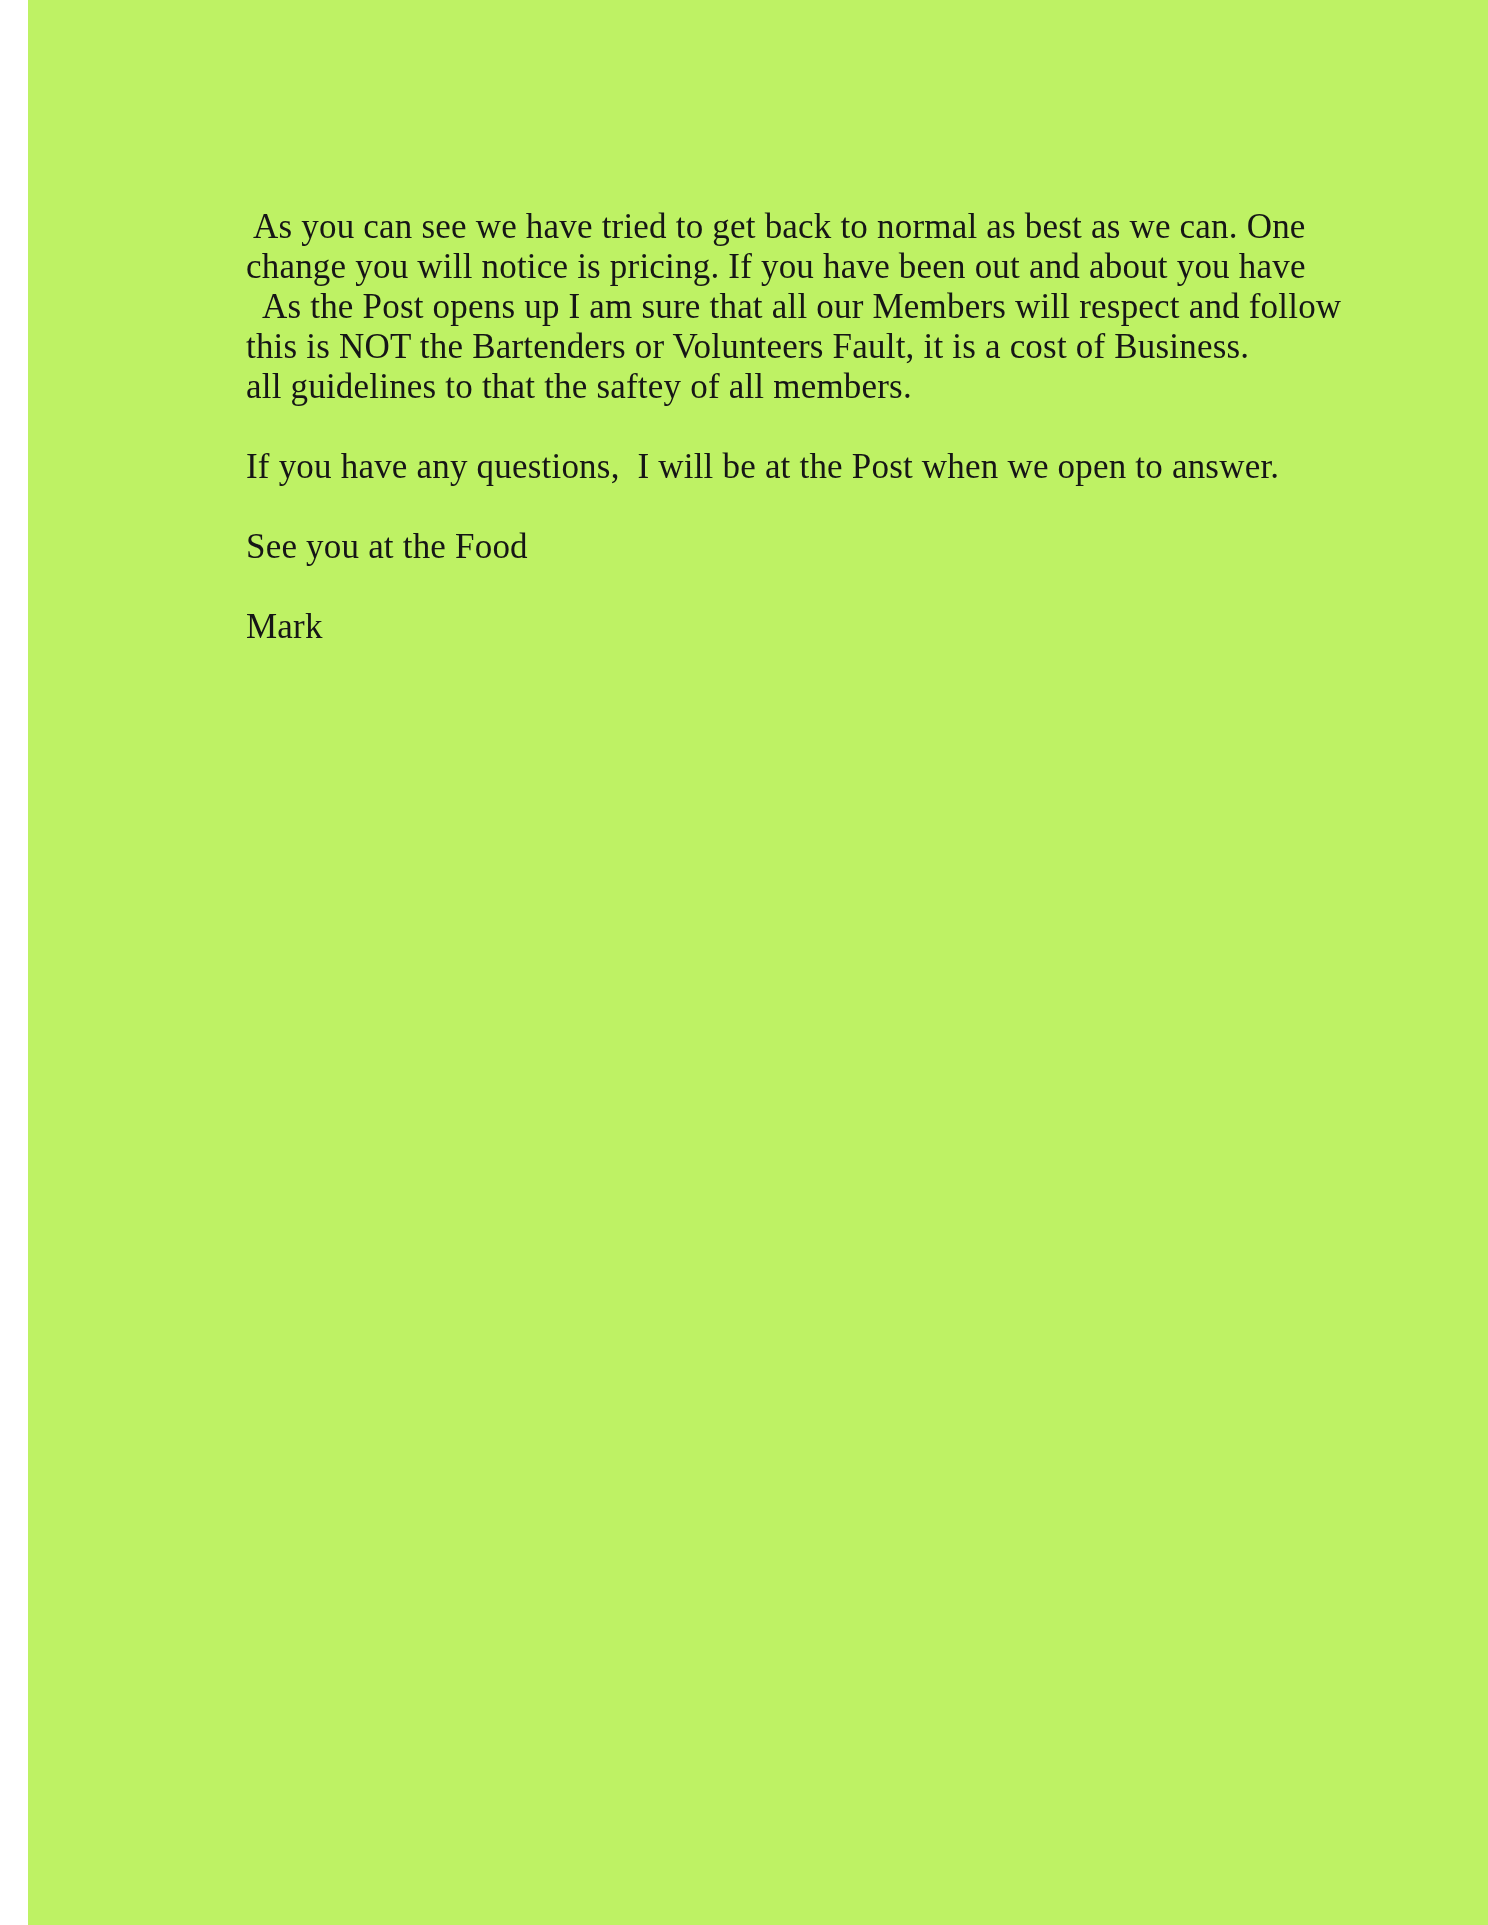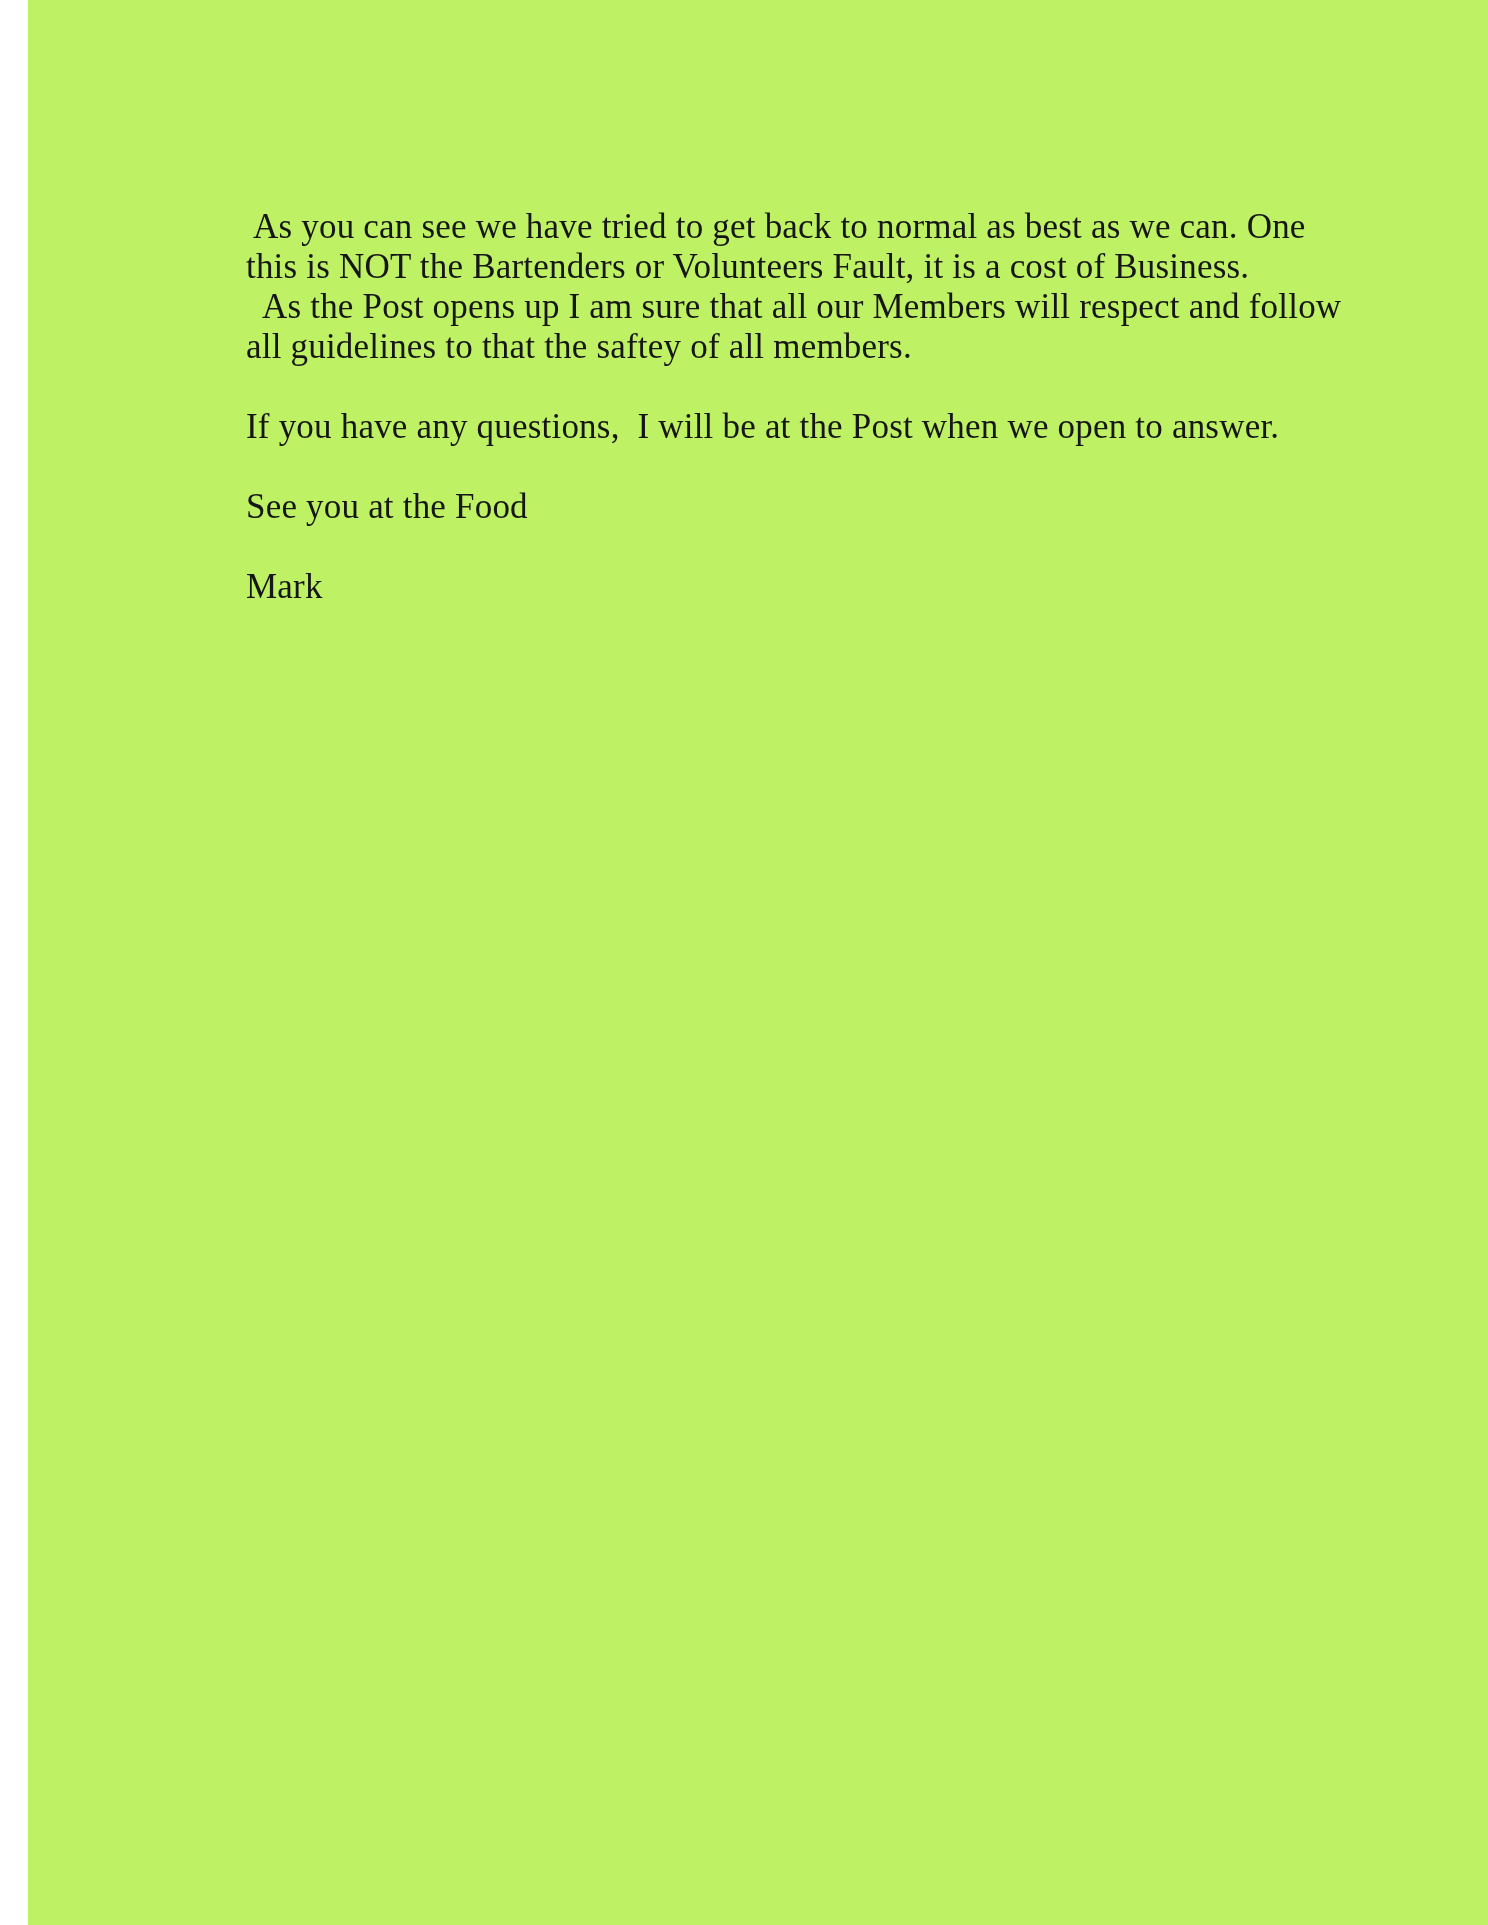--- a/index.html
+++ b/index.html
@@ -30,22 +30,23 @@
     white-space: pre;
     letter-spacing: 0.2px;
   }
 </style>
 </head>
 <body>
 
 <div class="page">
   <div class="letter-body">
     <div class="line"> As you can see we have tried to get back to normal as best as we can. One</div>
+    <div class="line">change you will notice is pricing. If you have been out and about you have</div>
+    <div class="line">  As the Post opens up I am sure that all our Members will respect and follow</div>
     <div class="line">this is NOT the Bartenders or Volunteers Fault, it is a cost of Business.</div>
-    <div class="line">  As the Post opens up I am sure that all our Members will respect and follow</div>
     <div class="line">all guidelines to that the saftey of all members.</div>
     <div class="line"></div>
     <div class="line">If you have any questions,  I will be at the Post when we open to answer.</div>
     <div class="line"></div>
     <div class="line">See you at the Food</div>
     <div class="line"></div>
     <div class="line">Mark</div>
   </div>
 </div>
 

